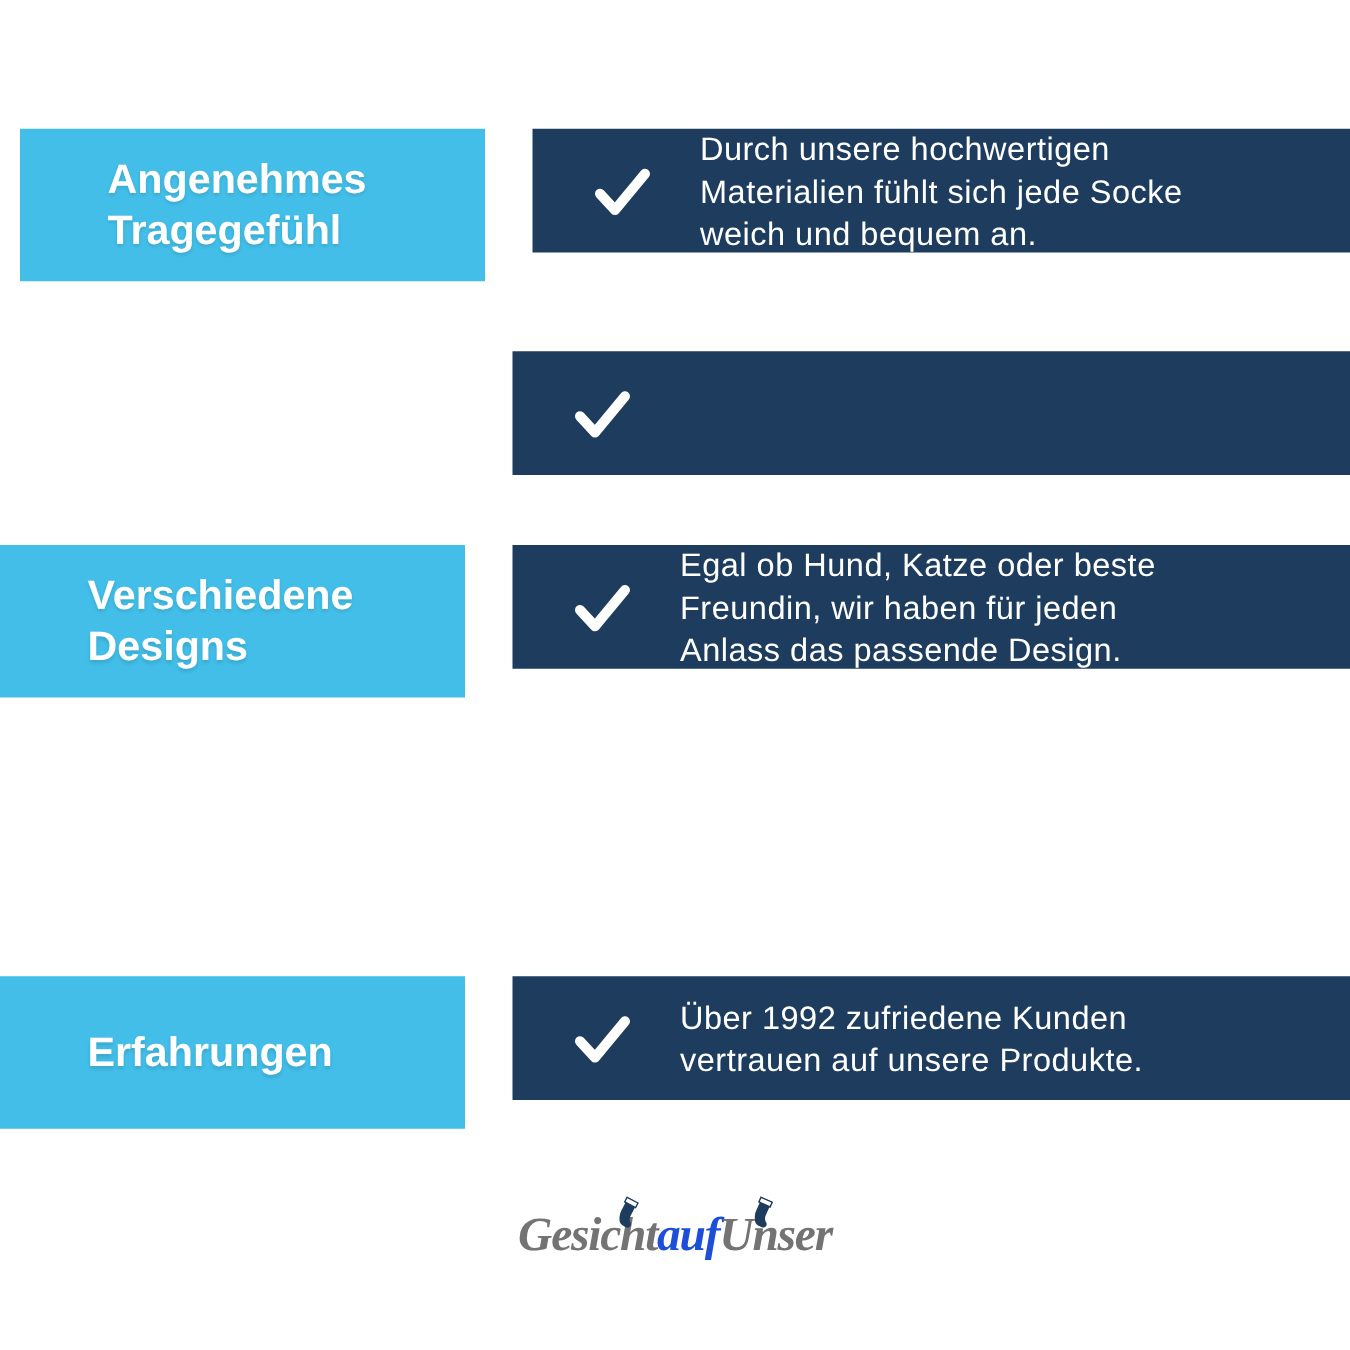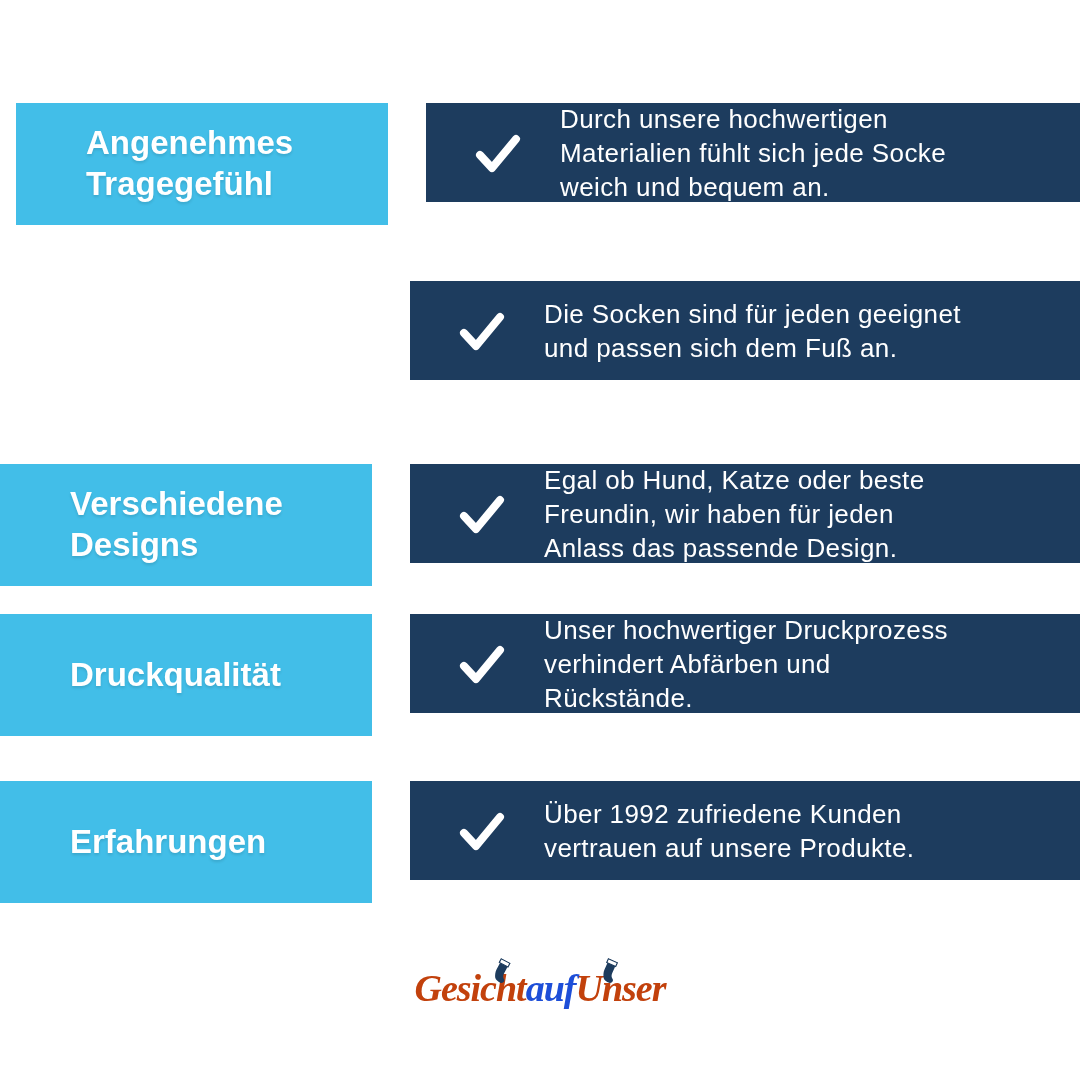--- a/index.html
+++ b/index.html
@@ -7,21 +7,21 @@
     position: relative;
     width: 1080px;
     height: 1080px;
     background: #ffffff;
     overflow: hidden;
     font-family: "Liberation Sans", sans-serif;
   }
   .row { position: absolute; left: 0; width: 1080px; height: 122px; }
   .row-0 { top: 103px; margin-left: 16px; }
   .row-1 { top: 281px; }
-  .row-2 { top: 464px; }
+  .row-2 { top: 436px; }
   .row-3 { top: 614px; }
   .row-4 { top: 781px; }
 
   .title-box {
     position: absolute; left: 0; top: 0;
     width: 372px; height: 122px;
     background: #42bee8;
     display: flex; align-items: center;
   }
   .title {
@@ -58,21 +58,21 @@
   }
   .logo-inner {
     position: relative;
     display: inline-block;
     font-family: "Liberation Serif", serif;
     font-style: italic;
     font-weight: 700;
     font-size: 38px;
     letter-spacing: -1px;
   }
-  .logo-navy { color: #c2410c; }
+  .logo-navy { color: #737373; }
   .logo-blue { color: #1d4ed8; }
   .sock { position: absolute; top: -17px; }
   .sock-1 { left: 31%; transform: rotate(28deg); }
   .sock-2 { left: 74%; transform: rotate(24deg); }
 </style>
 </head>
 <body>
 
 <div class="canvas">
 
@@ -93,22 +93,20 @@
     </div>
   </div>
 
   <div class="row row-1">
     <div class="desc-box">
       <span class="check-wrap">
         <svg width="52" height="44" viewBox="0 0 52 44">
             <path d="M8 24 L20 37 L44 8" fill="none" stroke="#ffffff" stroke-width="8" stroke-linecap="round" stroke-linejoin="round"></path>
           </svg>
       </span>
-      <div class="desc">Die Socken sind für jeden geeignet
-und passen sich dem Fuß an.</div>
     </div>
   </div>
 
   <div class="row row-2">
     <div class="title-box">
       <div class="title">Verschiedene
 Designs</div>
     </div>
     <div class="desc-box">
       <span class="check-wrap">
@@ -116,33 +114,20 @@
             <path d="M8 24 L20 37 L44 8" fill="none" stroke="#ffffff" stroke-width="8" stroke-linecap="round" stroke-linejoin="round"></path>
           </svg>
       </span>
       <div class="desc">Egal ob Hund, Katze oder beste
 Freundin, wir haben für jeden
 Anlass das passende Design.</div>
     </div>
   </div>
 
   <div class="row row-3">
-    <div class="title-box">
-      <div class="title">Druckqualität</div>
-    </div>
-    <div class="desc-box">
-      <span class="check-wrap">
-        <svg width="52" height="44" viewBox="0 0 52 44">
-            <path d="M8 24 L20 37 L44 8" fill="none" stroke="#ffffff" stroke-width="8" stroke-linecap="round" stroke-linejoin="round"></path>
-          </svg>
-      </span>
-      <div class="desc">Unser hochwertiger Druckprozess
-verhindert Abfärben und
-Rückstände.</div>
-    </div>
   </div>
 
   <div class="row row-4">
     <div class="title-box">
       <div class="title">Erfahrungen</div>
     </div>
     <div class="desc-box">
       <span class="check-wrap">
         <svg width="52" height="44" viewBox="0 0 52 44">
             <path d="M8 24 L20 37 L44 8" fill="none" stroke="#ffffff" stroke-width="8" stroke-linecap="round" stroke-linejoin="round"></path>

